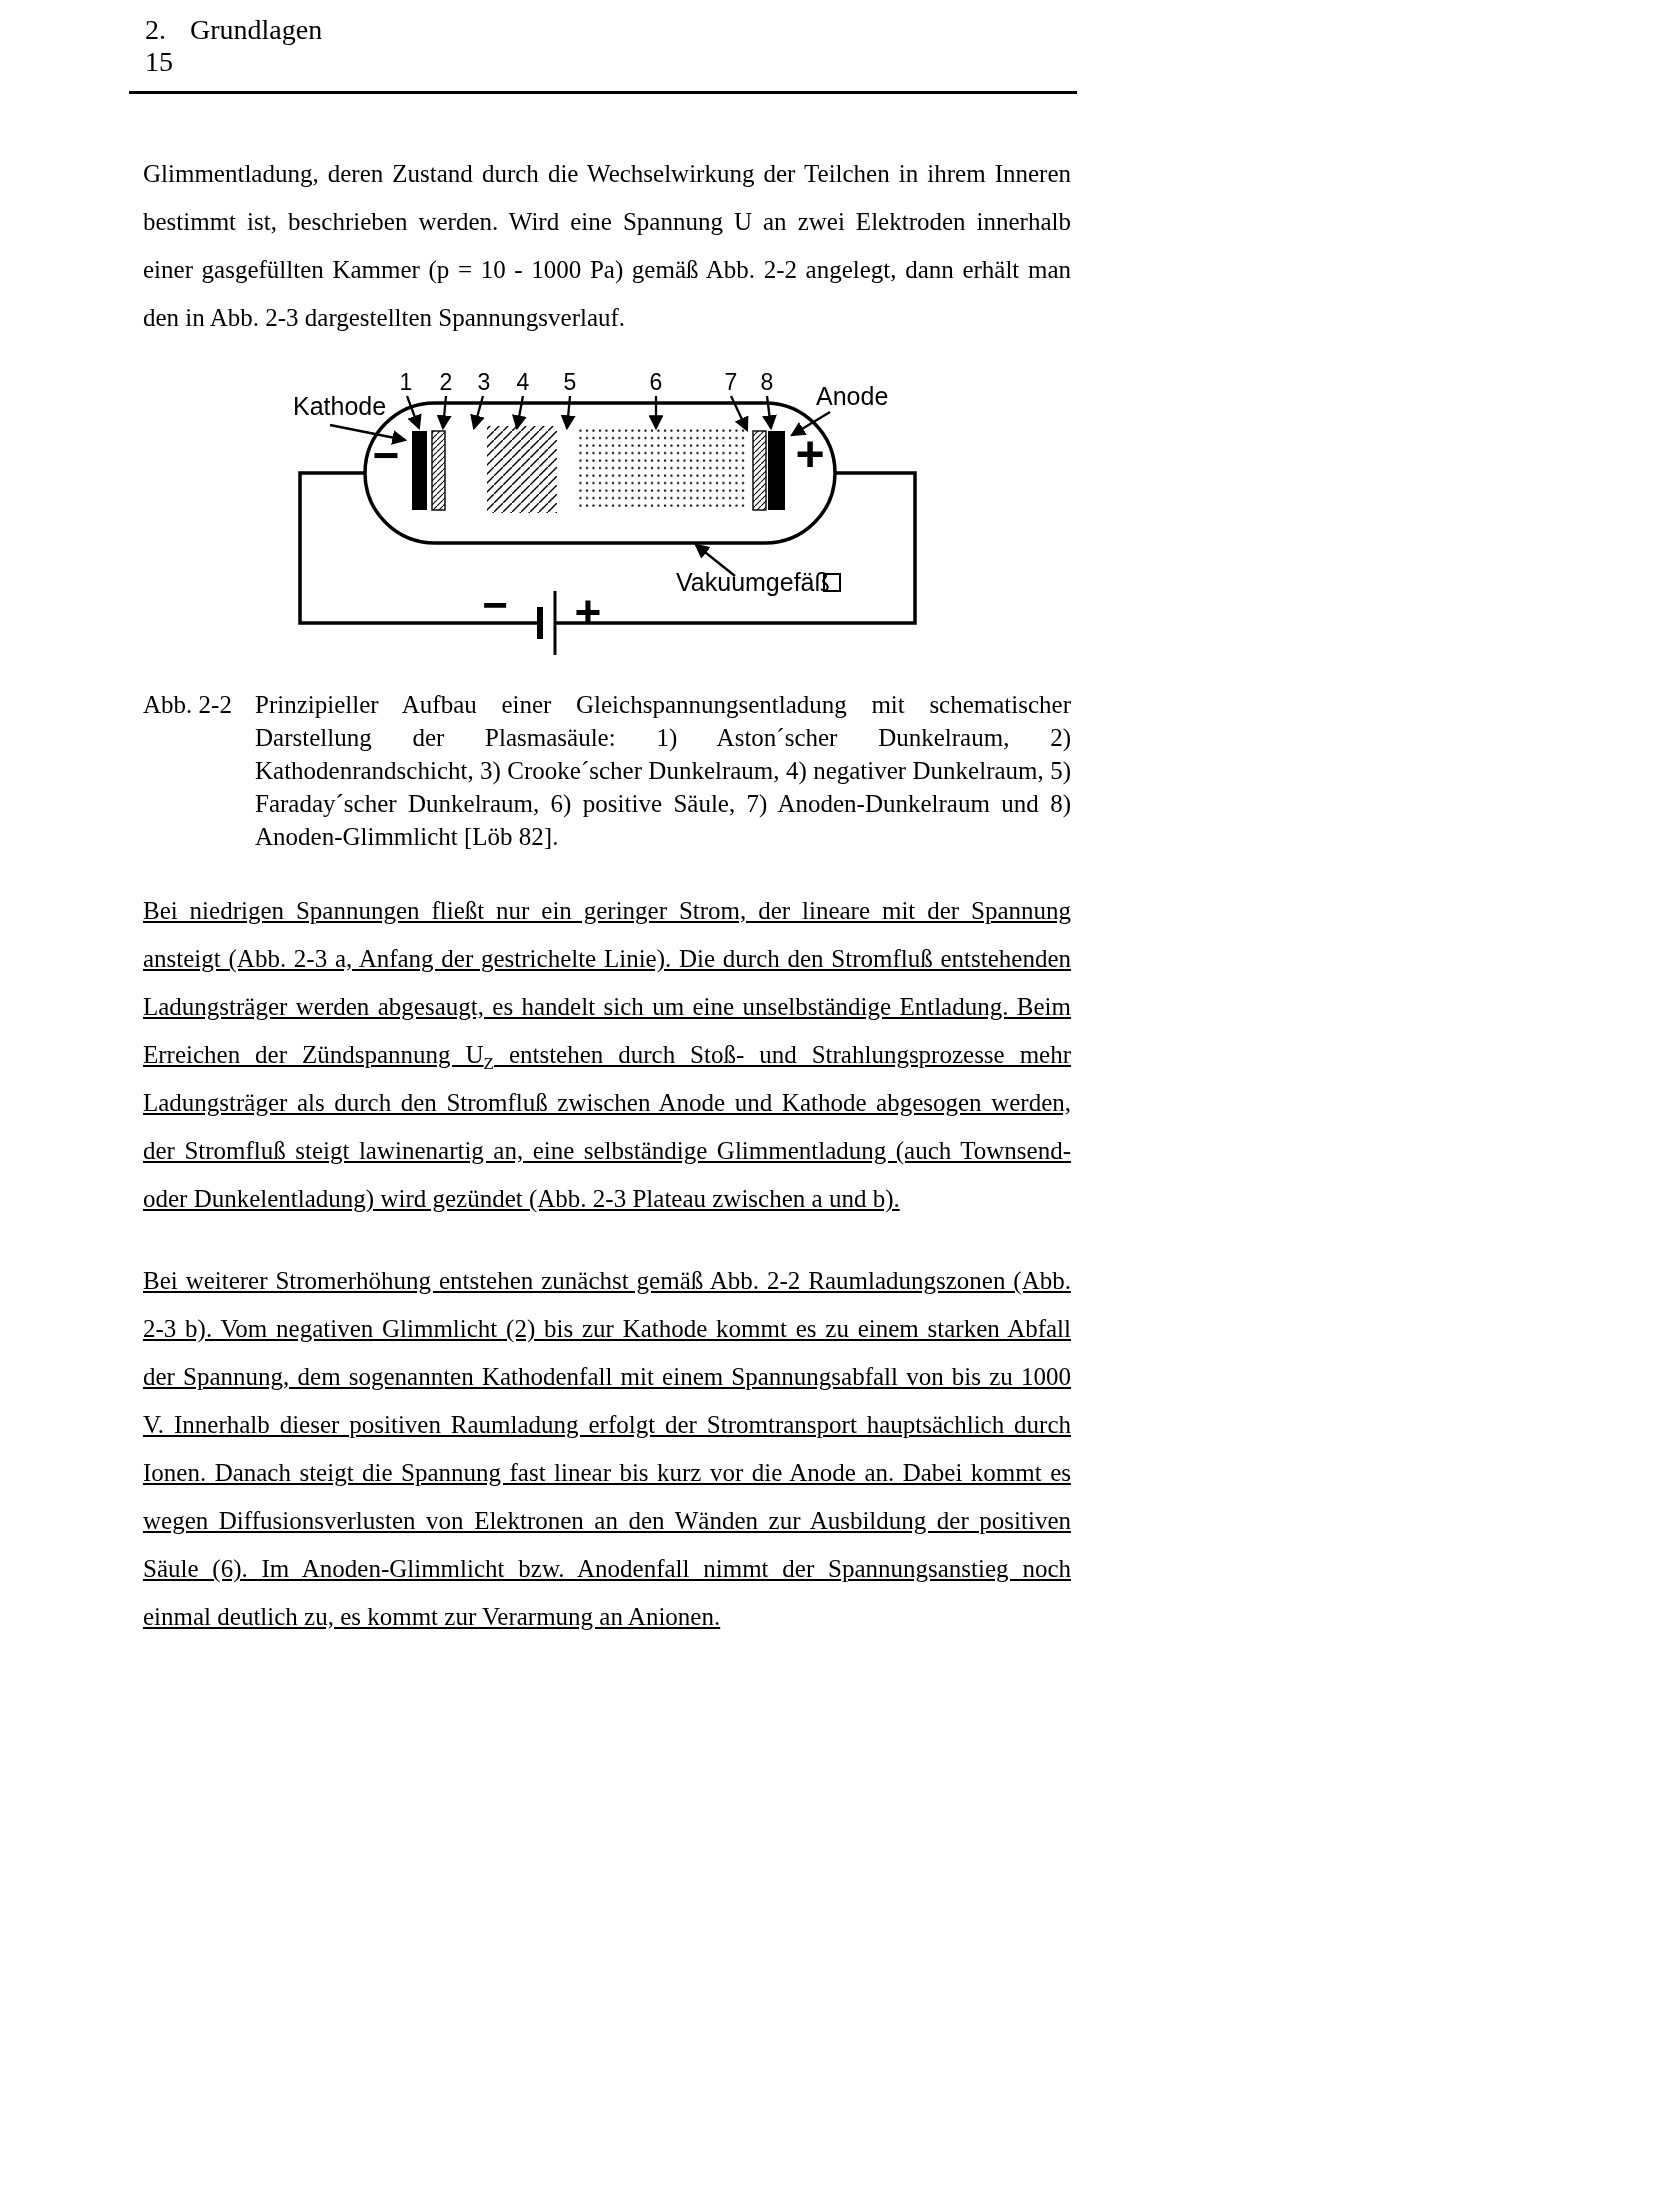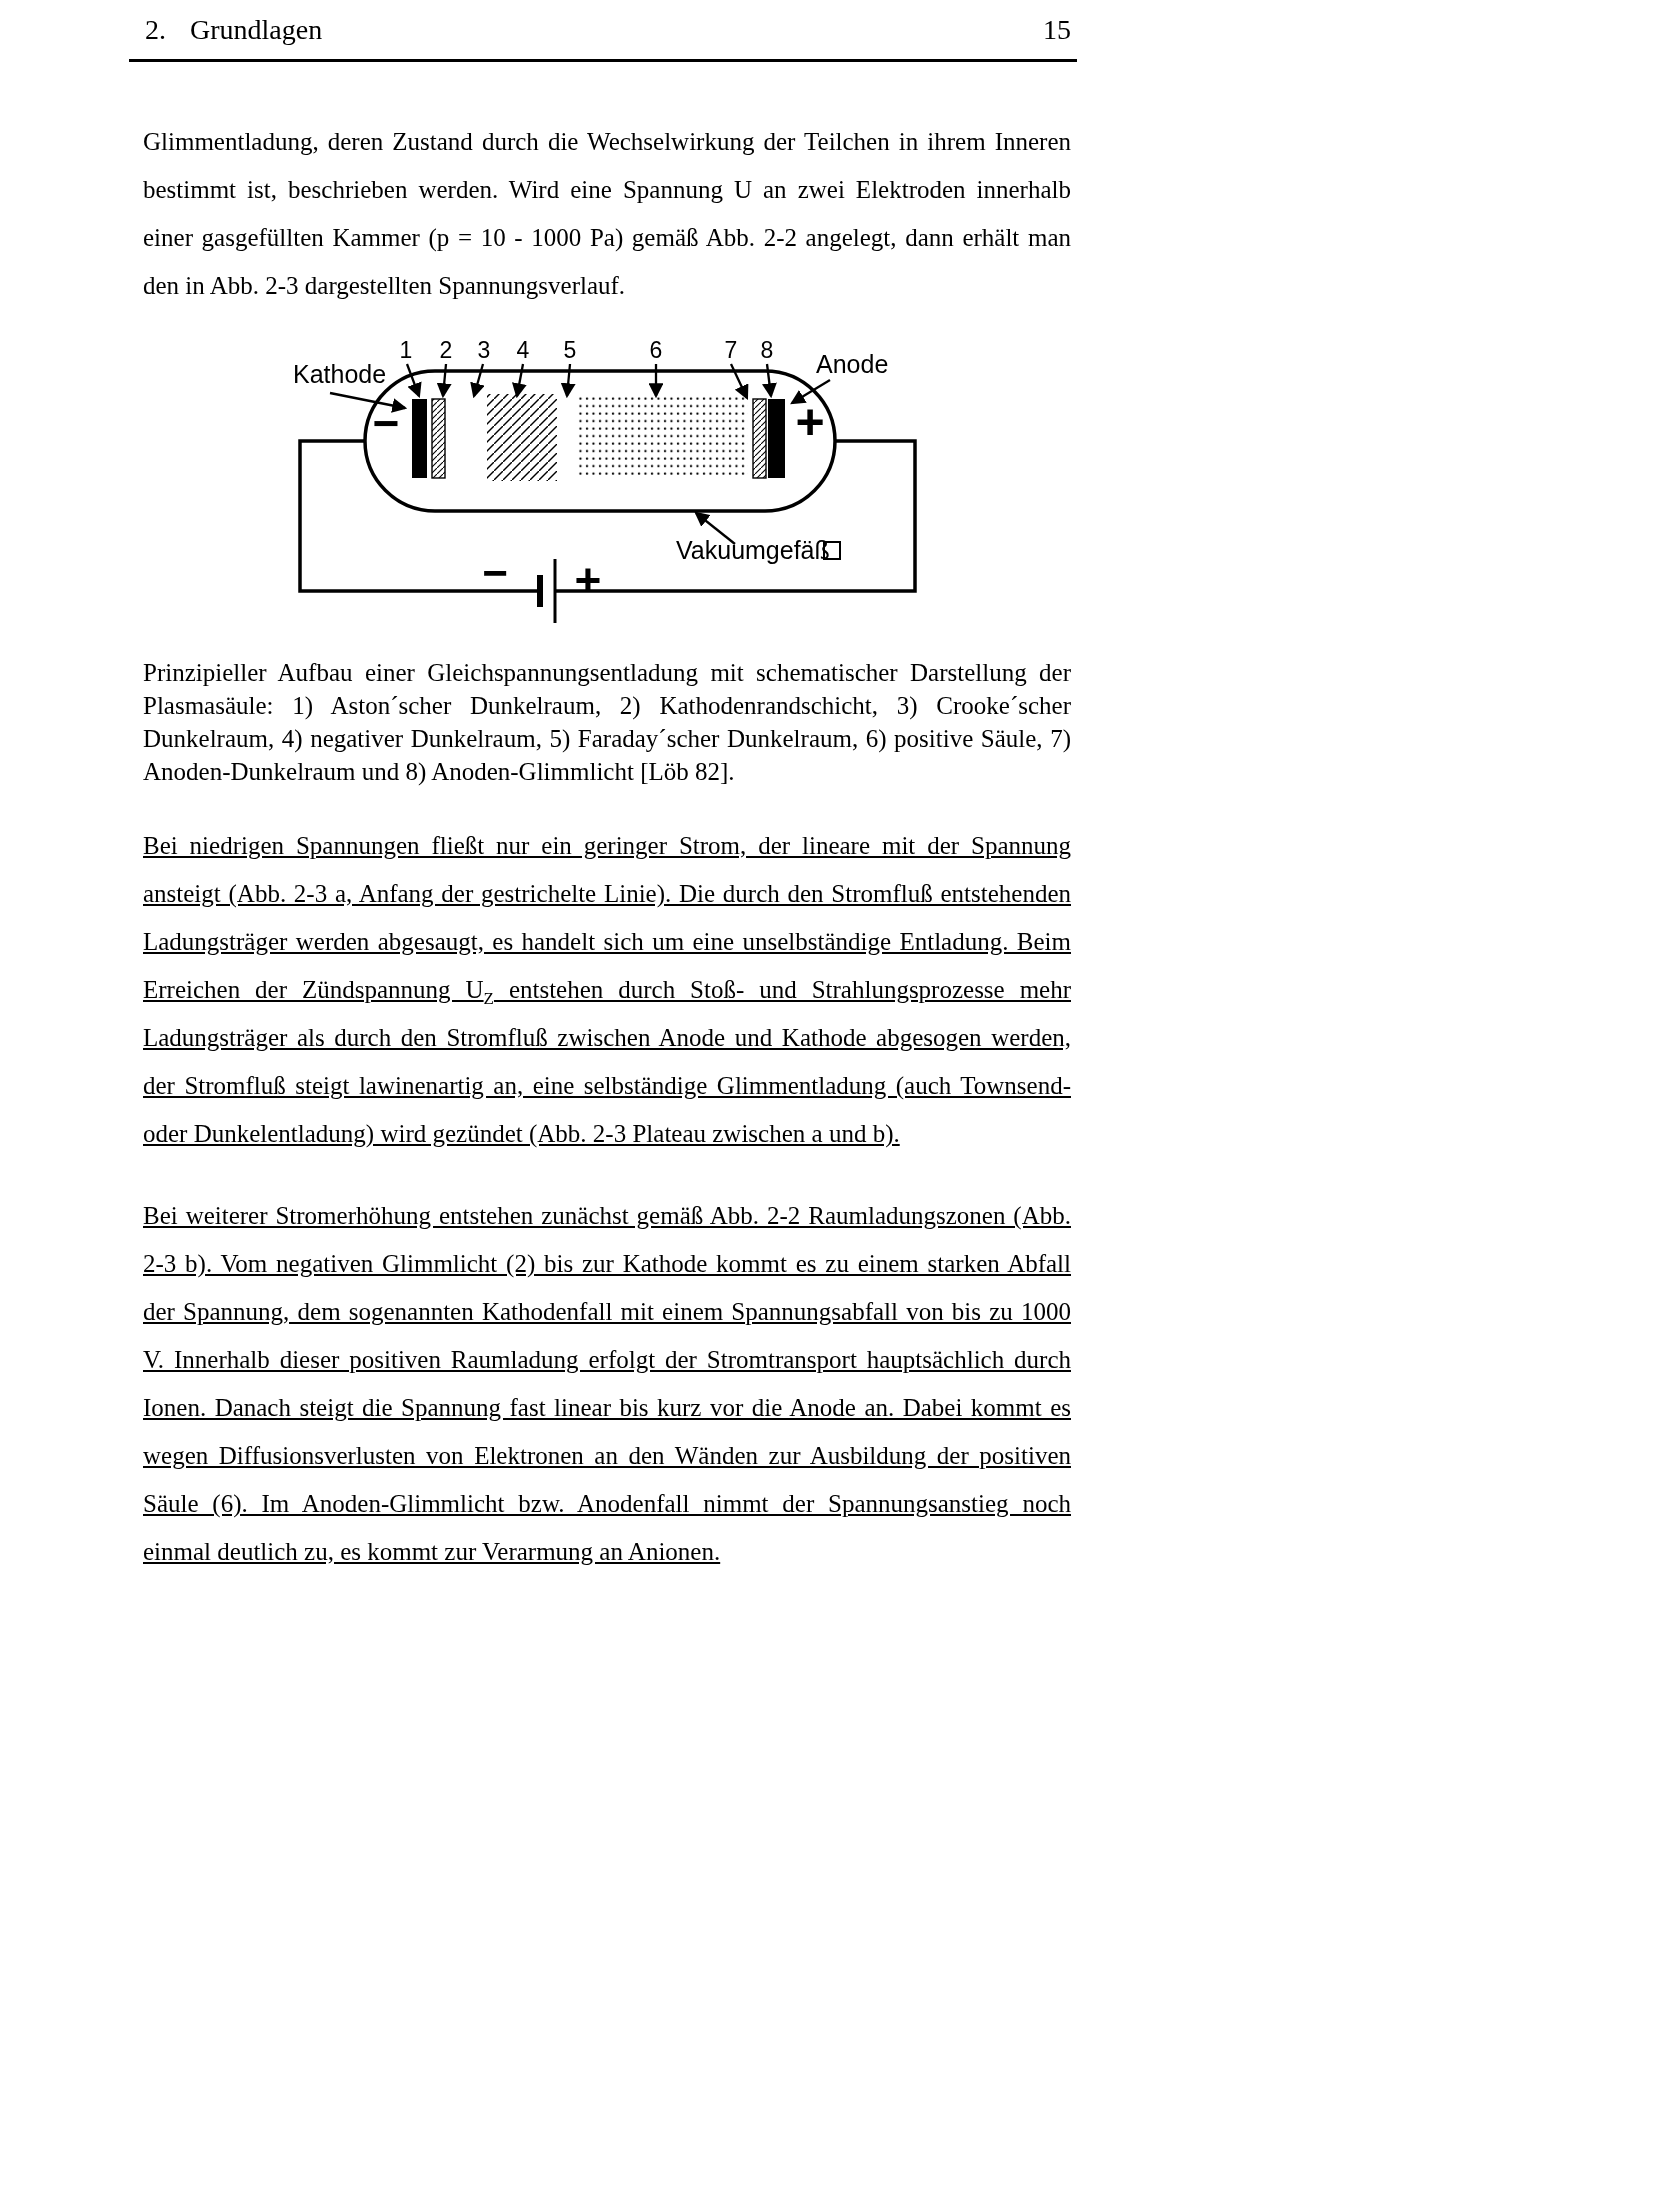--- a/index.html
+++ b/index.html
@@ -5,22 +5,22 @@
   * { margin:0; padding:0; box-sizing:border-box; }
   html, body { background:#ffffff; }
   body {
     width:1653px; height:2200px; position:relative;
     font-family:"Liberation Serif", serif; color:#000;
     overflow:hidden;
   }
   .page { position:absolute; left:143px; top:14px; width:928px; }
 
   .page-header {
-    display:flex; justify-content:space-between; align-items:baseline;
-    font-size:28px; padding-left:2px;
+    display:flex; justify-content:flex-start; align-items:baseline;
+    font-size:28px; padding-left:2px;flex-direction:column;
   }
   .section-number { margin-right:24px; }
   .header-rule { height:3px; background:#000; margin:13px -6px 0 -14px; }
 
   .body-text {
     font-size:25px; line-height:48px; text-align:justify;
     margin-top:56px;
   }
   .body-text.tight { margin-top:34px;text-decoration:underline; }
   sub.z { font-size:17px; line-height:0; }
@@ -127,20 +127,21 @@
         <line x1="687" y1="44" x2="649" y2="67" stroke="#000" stroke-width="2.3" marker-end="url(#ah)"></line>
 
         <text class="fig-label" x="533" y="223">Vakuumgefäß</text>
         <rect x="681" y="206" width="16" height="17" fill="none" stroke="#000" stroke-width="2"></rect>
         <line x1="592" y1="208" x2="553" y2="177" stroke="#000" stroke-width="2.3" marker-end="url(#ah)"></line>
       </g>
     </svg>
   </figure>
 
   <div class="caption">
+    <span class="caption-label">Abb. 2-2</span>
     <div class="caption-text">Prinzipieller Aufbau einer Gleichspannungsentladung mit schematischer Darstellung der Plasmasäule: 1) Aston´scher Dunkelraum, 2) Kathodenrandschicht, 3) Crooke´scher Dunkelraum, 4) negativer Dunkelraum, 5) Faraday´scher Dunkelraum, 6) positive Säule, 7) Anoden-Dunkelraum und 8) Anoden-Glimmlicht [Löb 82].</div>
   </div>
 
   <p class="body-text tight"><span>Bei niedrigen Spannungen fließt nur ein geringer Strom, der lineare mit der Spannung ansteigt (Abb. 2-3 a, Anfang der gestrichelte Linie). Die durch den Stromfluß entstehenden Ladungsträger werden abgesaugt, es handelt sich um eine unselbständige Entladung. Beim Erreichen der Zündspannung U</span><sub class="z">Z</sub><span> entstehen durch Stoß- und Strahlungsprozesse mehr Ladungsträger als durch den Stromfluß zwischen Anode und Kathode abgesogen werden, der Stromfluß steigt lawinenartig an, eine selbständige Glimmentladung (auch Townsend- oder Dunkelentladung) wird gezündet (Abb. 2-3 Plateau zwischen a und b).</span></p>
 
   <p class="body-text tight">Bei weiterer Stromerhöhung entstehen zunächst gemäß Abb. 2-2 Raumladungszonen (Abb. 2-3 b). Vom negativen Glimmlicht (2) bis zur Kathode kommt es zu einem starken Abfall der Spannung, dem sogenannten Kathodenfall mit einem Spannungsabfall von bis zu 1000 V. Innerhalb dieser positiven Raumladung erfolgt der Stromtransport hauptsächlich durch Ionen. Danach steigt die Spannung fast linear bis kurz vor die Anode an. Dabei kommt es wegen Diffusionsverlusten von Elektronen an den Wänden zur Ausbildung der positiven Säule (6). Im Anoden-Glimmlicht bzw. Anodenfall nimmt der Spannungsanstieg noch einmal deutlich zu, es kommt zur Verarmung an Anionen.</p>
 
 </div>
 
 </body></html>

